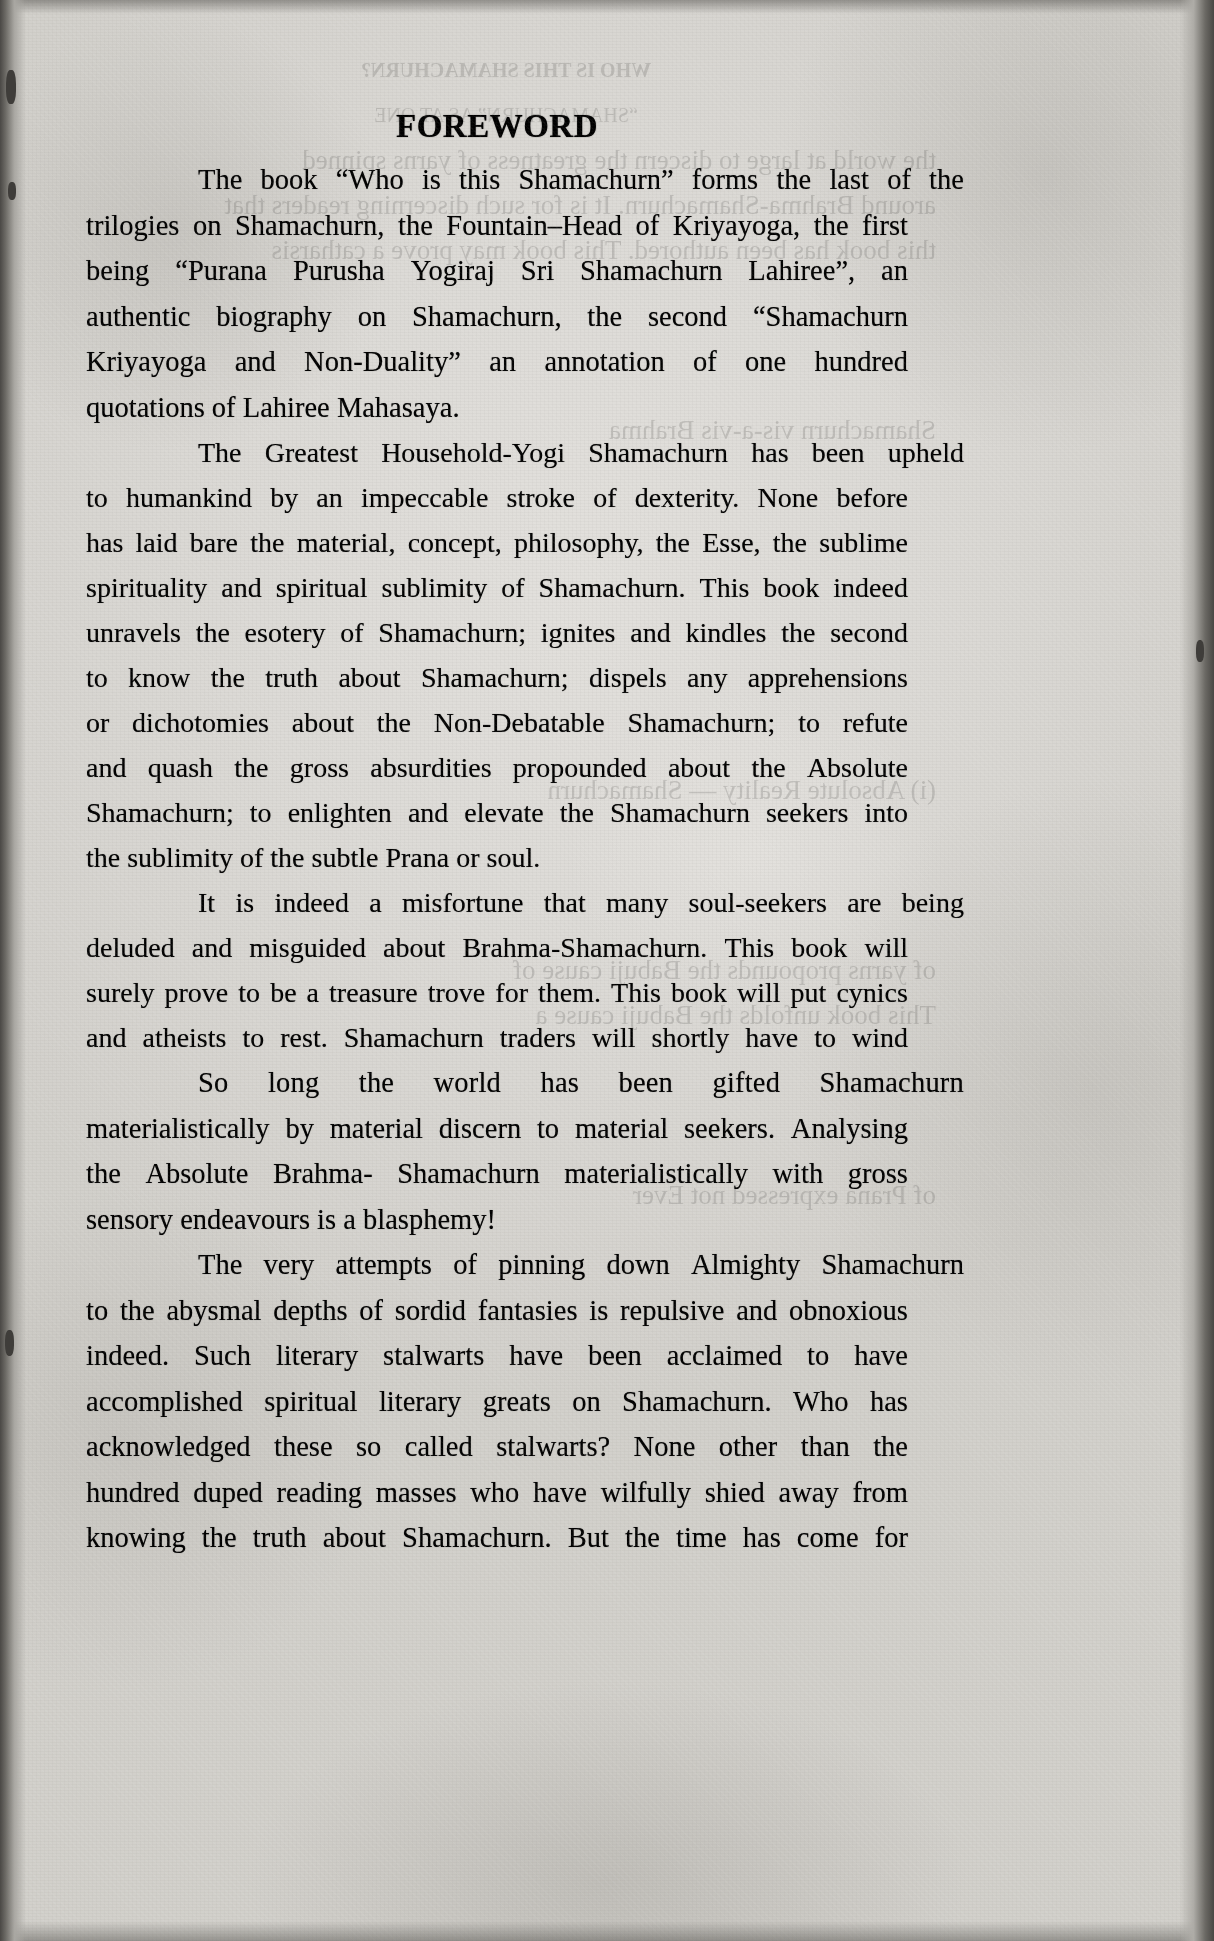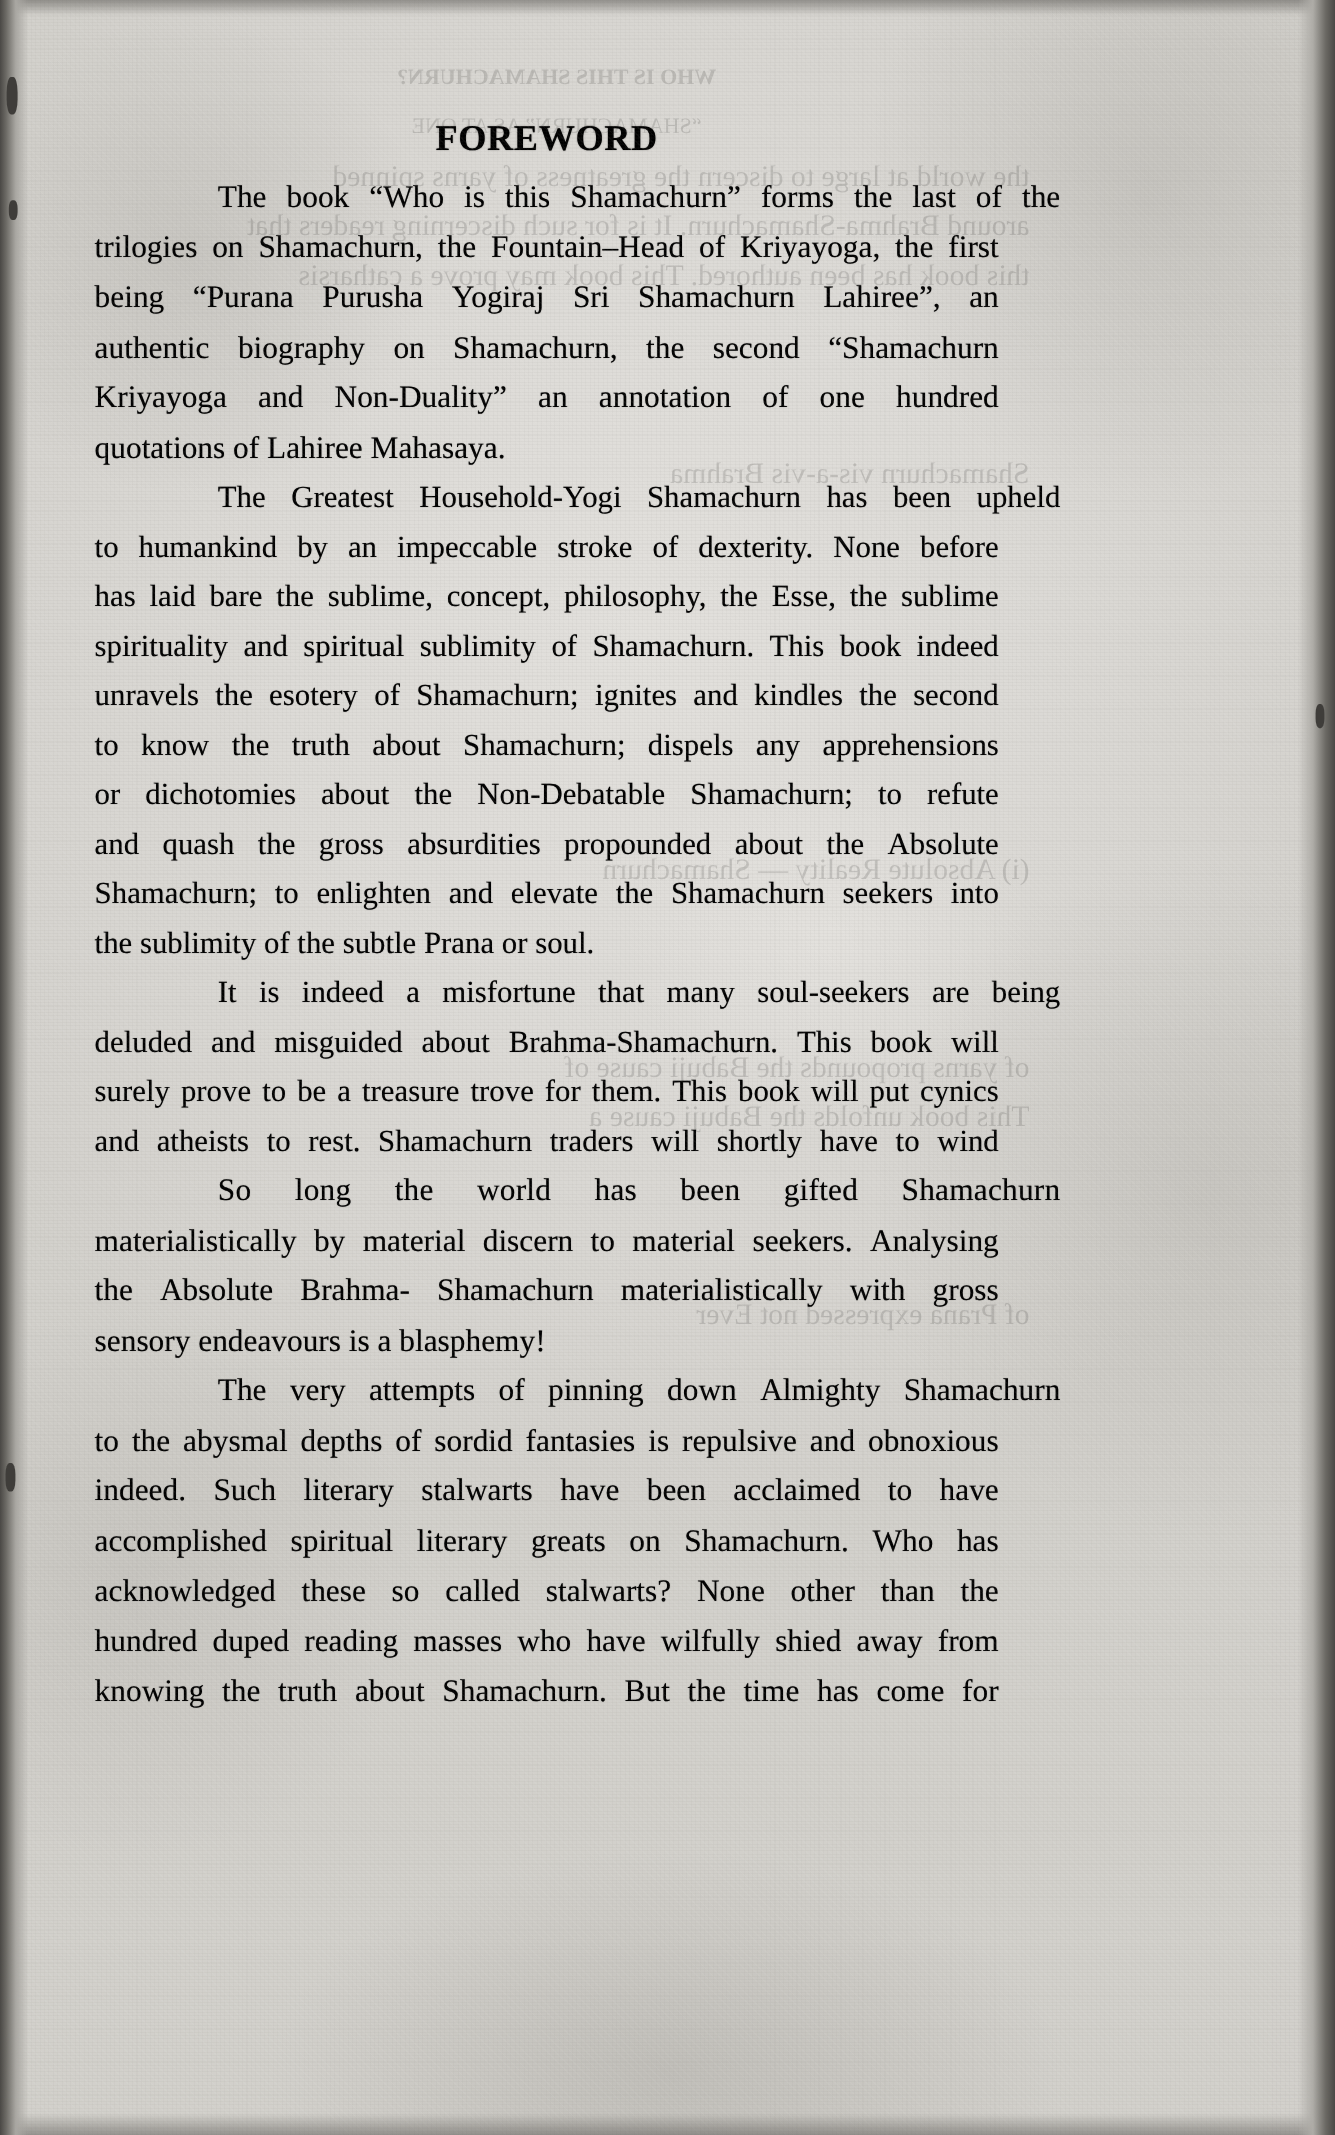--- a/index.html
+++ b/index.html
@@ -254,21 +254,21 @@
             <span>of</span>
             <span>dexterity.</span>
             <span>None</span>
             <span>before</span>
           </span>
         <span class="ln just">
             <span>has</span>
             <span>laid</span>
             <span>bare</span>
             <span>the</span>
-            <span>sublime,</span>
+            <span>material,</span>
             <span>concept,</span>
             <span>philosophy,</span>
             <span>the</span>
             <span>Esse,</span>
             <span>the</span>
             <span>sublime</span>
           </span>
         <span class="ln just">
             <span>spirituality</span>
             <span>and</span>

